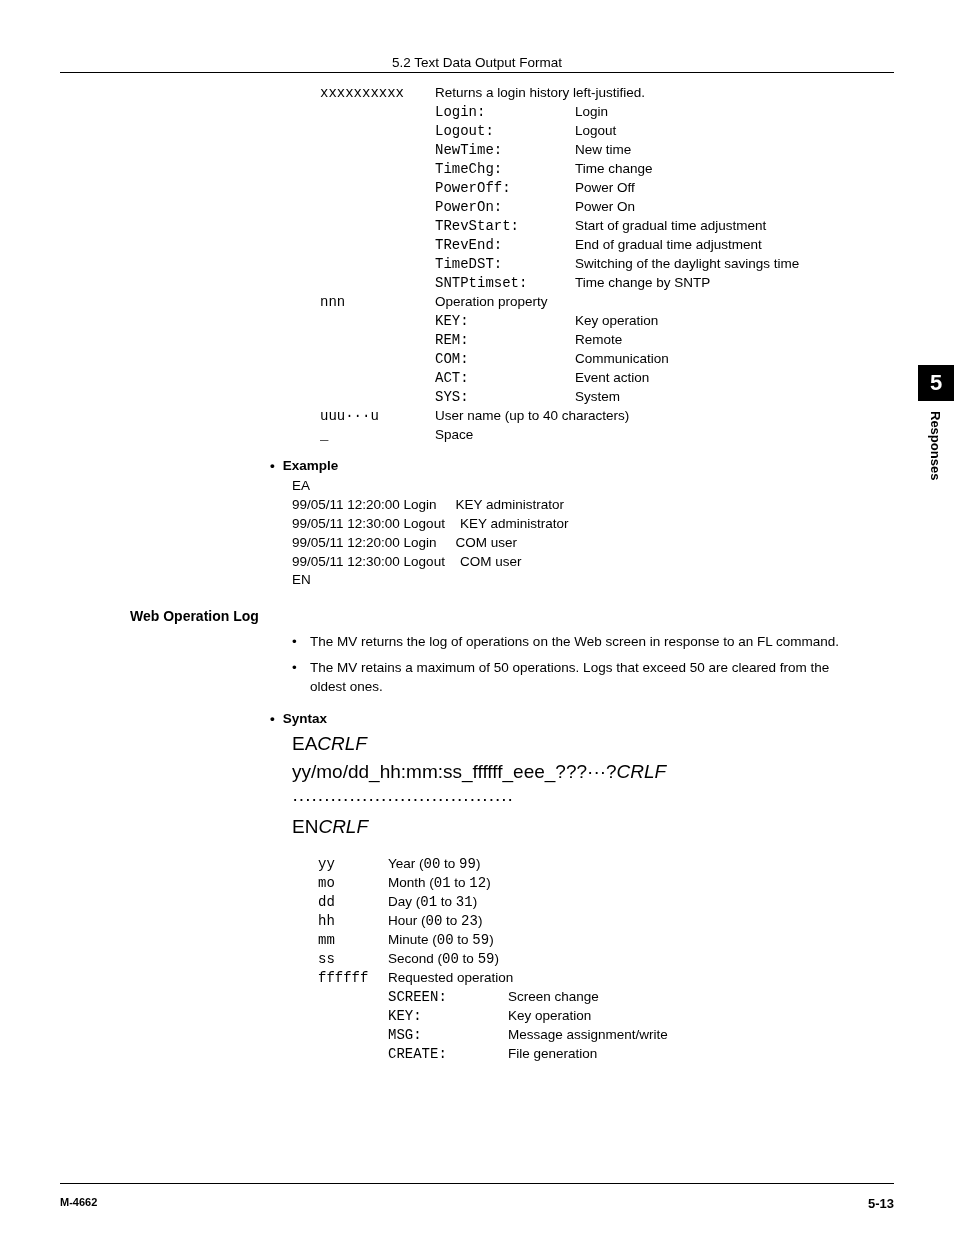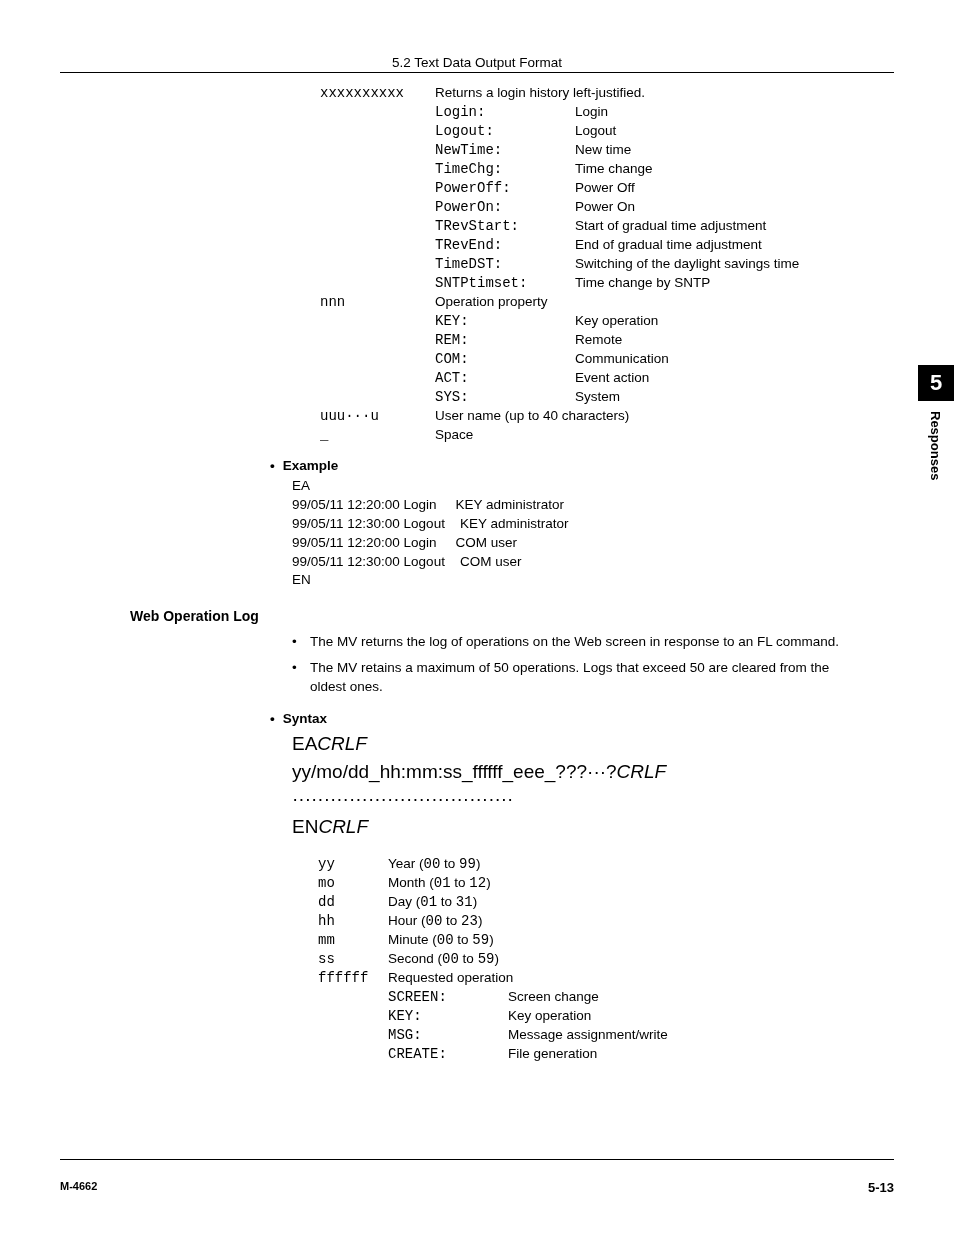--- a/index.html
+++ b/index.html
@@ -94,25 +94,25 @@
     white-space: pre;
     line-height: 1.45;
   }
   .italic { font-style: italic; }
   .syntax-table { margin-left: 258px; }
   .syntax-table .scol1 { width: 70px; }
   .syntax-table .scol2 { width: 120px; }
   .syntax-table .scol3 { width: 230px; }
   .footer {
     position: absolute;
-    bottom: 40px;
+    bottom: 24px;
     left: 60px;
     right: 60px;
     border-top: 1px solid #000;
-    padding-top: 20px;
+    padding-top: 12px;
     font-size: 11px;
   }
   .footer-left { font-weight: bold; float: left; }
   .footer-right { font-weight: bold; float: right; font-size: 13px; }
 </style>
 </head>
 <body>
 
 <div class="page">
 

